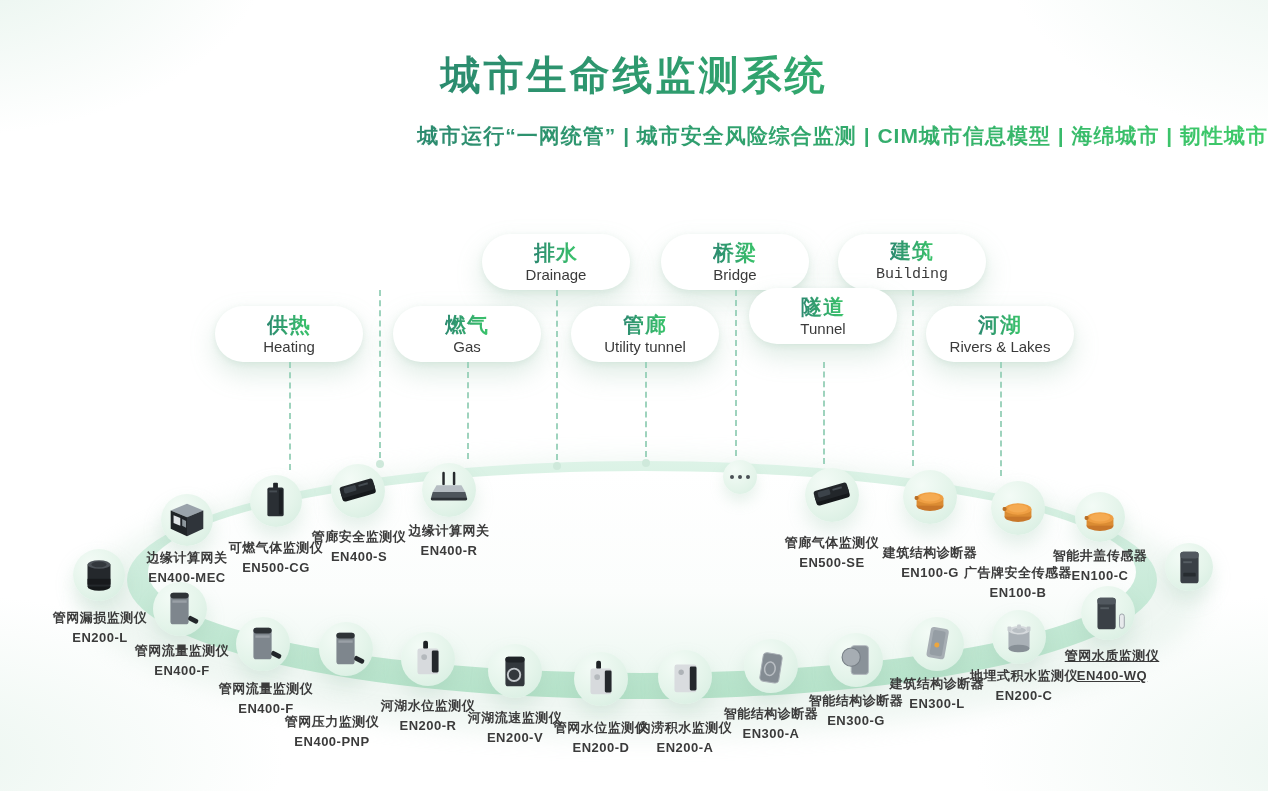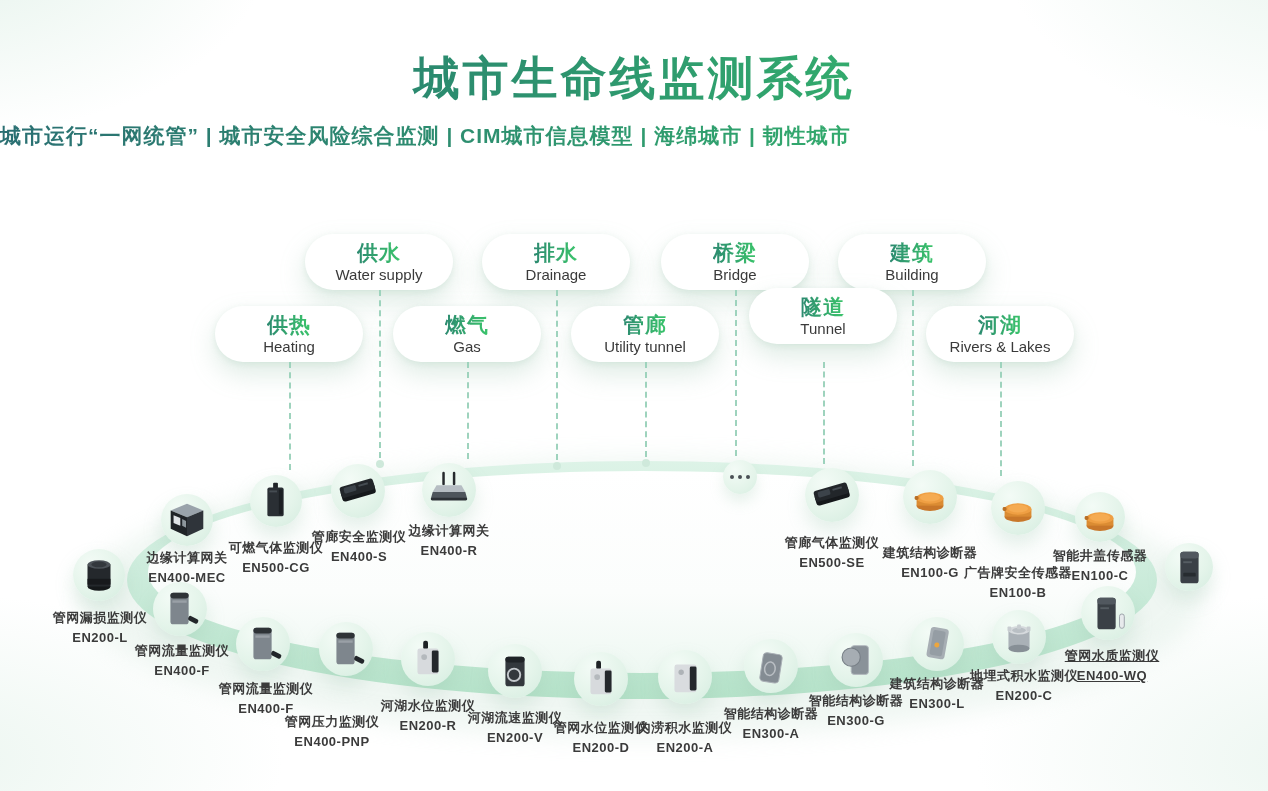--- a/index.html
+++ b/index.html
@@ -8,26 +8,26 @@
     font-family:"Liberation Sans",sans-serif;
     background:
       radial-gradient(460px 280px at -50px -60px, rgba(206,232,218,.55), rgba(206,232,218,0) 70%),
       radial-gradient(460px 280px at 1320px -60px, rgba(206,232,218,.45), rgba(206,232,218,0) 70%),
       radial-gradient(520px 240px at -80px 760px, rgba(206,232,218,.40), rgba(206,232,218,0) 70%),
       radial-gradient(520px 240px at 1340px 760px, rgba(206,232,218,.40), rgba(206,232,218,0) 70%),
       #ffffff;
   }
   .page-title{
     position:absolute;left:0;right:0;top:48px;margin:0;text-align:center;
-    font-size:46px;font-weight:700;letter-spacing:3px;
+    font-size:40px;font-weight:700;letter-spacing:3px;
     background:linear-gradient(90deg,#256b70 0%,#2f9e6e 55%,#3ecb69 100%);
     -webkit-background-clip:text;background-clip:text;color:transparent;
   }
   .page-subtitle{
-    position:absolute;left:0;right:0;top:122px;margin:0;text-align:left;
+    position:absolute;left:0;right:0;top:122px;margin:0;text-align:right;
     font-size:21px;font-weight:700;letter-spacing:1px;
     background:linear-gradient(90deg,#2a6f72 0%,#2f9e6e 55%,#3ecb69 100%);
     -webkit-background-clip:text;background-clip:text;color:transparent;
   }
   .platform-svg{position:absolute;left:0;top:0;}
   .pill{
     position:absolute;width:148px;height:56px;background:#fff;border-radius:30px;
     box-shadow:0 12px 26px rgba(141,186,162,.28), 0 2px 6px rgba(141,186,162,.18);
     display:flex;flex-direction:column;align-items:center;justify-content:center;line-height:1.2;
   }
@@ -82,33 +82,29 @@
       </filter>
     </defs>
     <ellipse cx="642" cy="598" rx="560" ry="140" fill="#cfe5d8" opacity="0.32" filter="url(#softBlur)"></ellipse>
     <ellipse cx="642" cy="580" rx="515" ry="119" fill="url(#bandGrad)"></ellipse>
     <ellipse cx="642" cy="572" rx="494" ry="101" fill="url(#innerGrad)"></ellipse>
   </svg>
 
   <h1 class="page-title">城市生命线监测系统</h1>
   <p class="page-subtitle">城市运行“一网统管” | 城市安全风险综合监测 | CIM城市信息模型 | 海绵城市 | 韧性城市</p>
 
-<div class="pill" style="left: 305px; top: 234px;">
-      <span class="cn">供水</span>
-      <span class="en">Water supply</span>
-    </div>
     <div class="pill" style="left: 482px; top: 234px;">
       <span class="cn">排水</span>
       <span class="en">Drainage</span>
     </div>
     <div class="pill" style="left: 661px; top: 234px;">
       <span class="cn">桥梁</span>
       <span class="en">Bridge</span>
     </div>
-    <div class="pill" style="left: 838px; top: 234px;">
+    <div class="pill" style="left: 838px; top: 234px; font-family: Liberation Mono, monospace;">
       <span class="cn">建筑</span>
       <span class="en">Building</span>
     </div>
     <div class="pill" style="left: 215px; top: 306px;">
       <span class="cn">供热</span>
       <span class="en">Heating</span>
     </div>
     <div class="pill" style="left: 393px; top: 306px;">
       <span class="cn">燃气</span>
       <span class="en">Gas</span>

